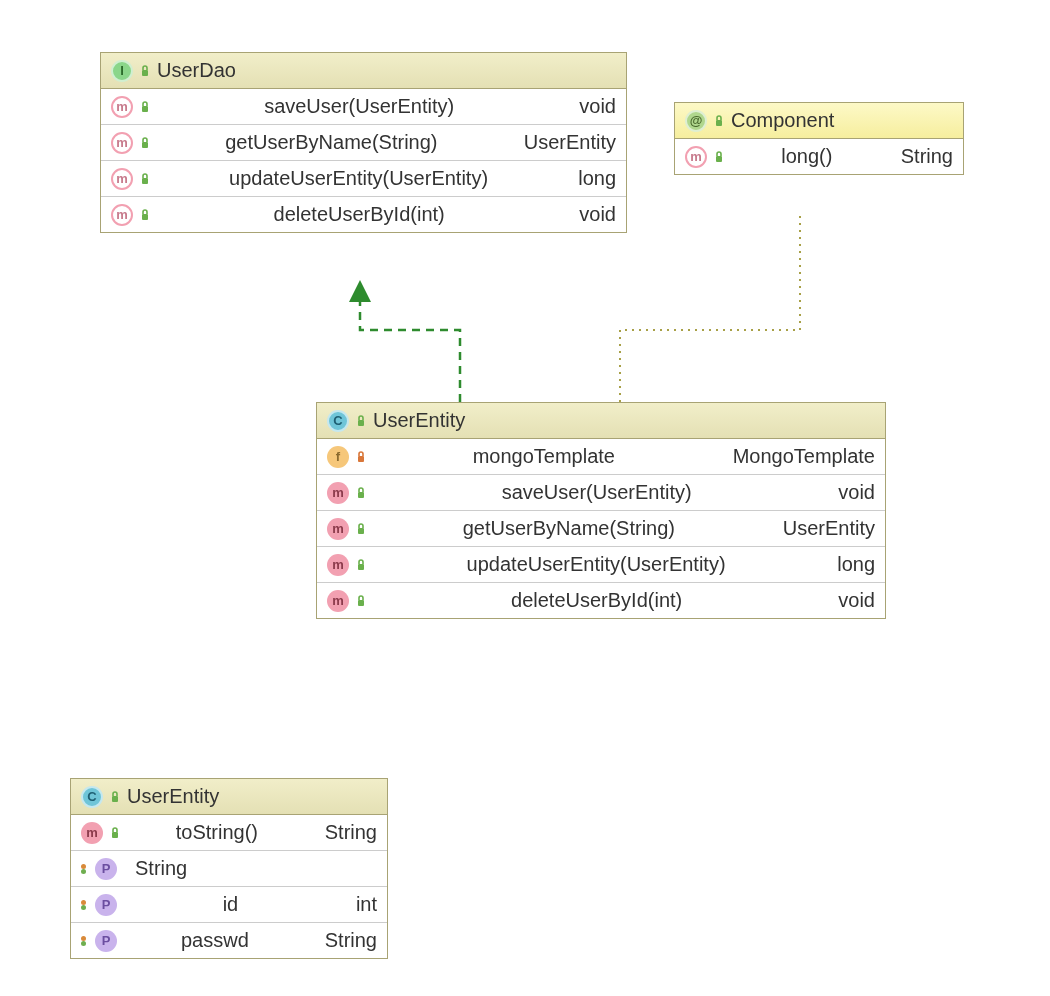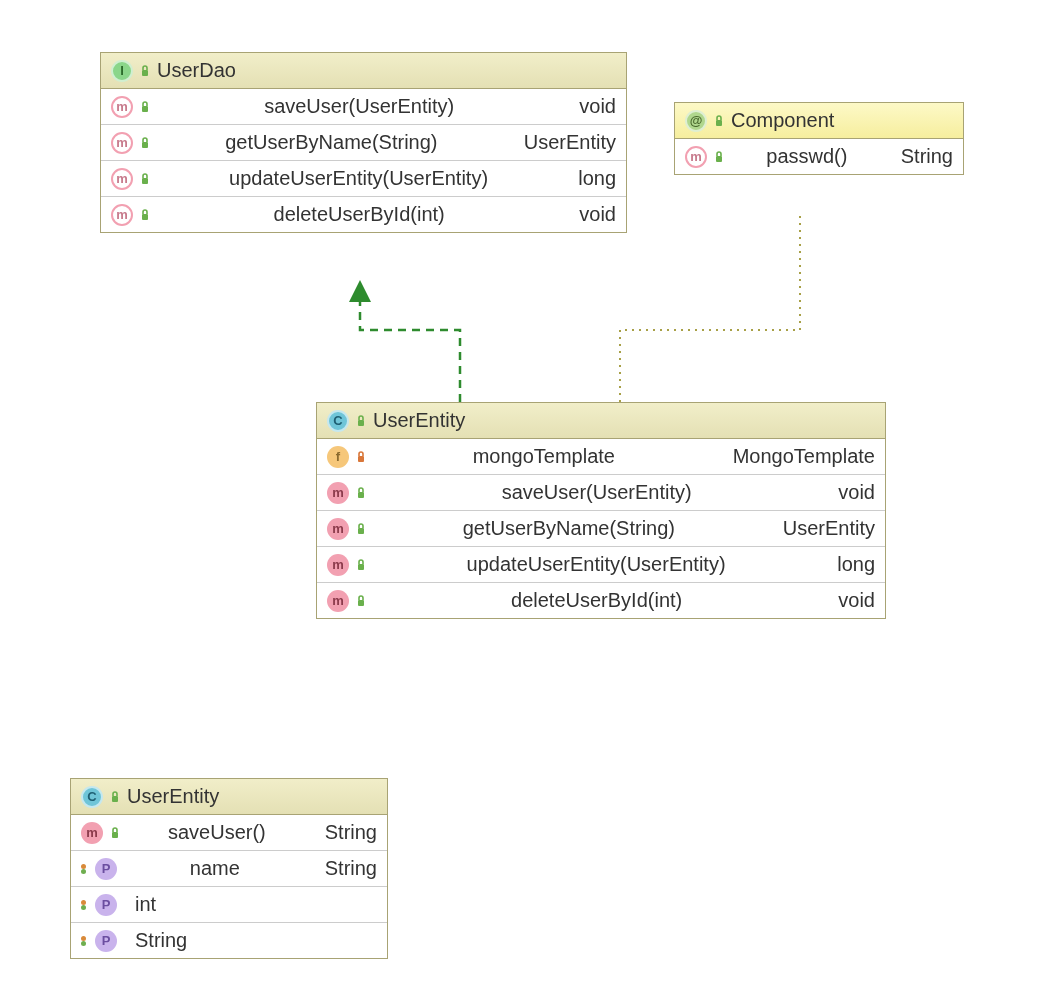--- a/index.html
+++ b/index.html
@@ -166,21 +166,21 @@
       <span>Component</span>
     </div>
     <div class="row">
       <span class="icon i-method-ghost">m</span>
       <span class="vis">
         <svg width="12" height="14" viewBox="0 0 12 14">
             <rect x="3" y="6" width="6" height="6" rx="1" fill="#6ab04c"></rect>
             <path d="M4 6 V4 a2 2 0 0 1 4 0 V6" stroke="#6ab04c" stroke-width="1.6" fill="none"></path>
           </svg>
       </span>
-      <span class="name">passwd()</span>
+      <span class="name">long()</span>
       <span class="type">String</span>
     </div>
   </div>
 
   <div class="class-box" style="left:316px; top:402px; width:570px;">
     <div class="class-header">
       <span class="icon i-class">C</span>
       <span class="vis">
         <svg width="12" height="14" viewBox="0 0 12 14">
             <rect x="3" y="6" width="6" height="6" rx="1" fill="#6ab04c"></rect>
@@ -258,34 +258,35 @@
       <span>UserEntity</span>
     </div>
     <div class="row">
       <span class="icon i-method">m</span>
       <span class="vis">
         <svg width="12" height="14" viewBox="0 0 12 14">
             <rect x="3" y="6" width="6" height="6" rx="1" fill="#6ab04c"></rect>
             <path d="M4 6 V4 a2 2 0 0 1 4 0 V6" stroke="#6ab04c" stroke-width="1.6" fill="none"></path>
           </svg>
       </span>
-      <span class="name">saveUser()</span>
+      <span class="name">toString()</span>
       <span class="type">String</span>
     </div>
     <div class="row">
       <span class="dots"></span>
       <span class="icon i-prop">P</span>
-      <span class="name">name</span>
       <span class="type">String</span>
     </div>
     <div class="row">
       <span class="dots"></span>
       <span class="icon i-prop">P</span>
+      <span class="name">id</span>
       <span class="type">int</span>
     </div>
     <div class="row">
       <span class="dots"></span>
       <span class="icon i-prop">P</span>
+      <span class="name">passwd</span>
       <span class="type">String</span>
     </div>
   </div>
 
 </div>
 
 </body></html>

